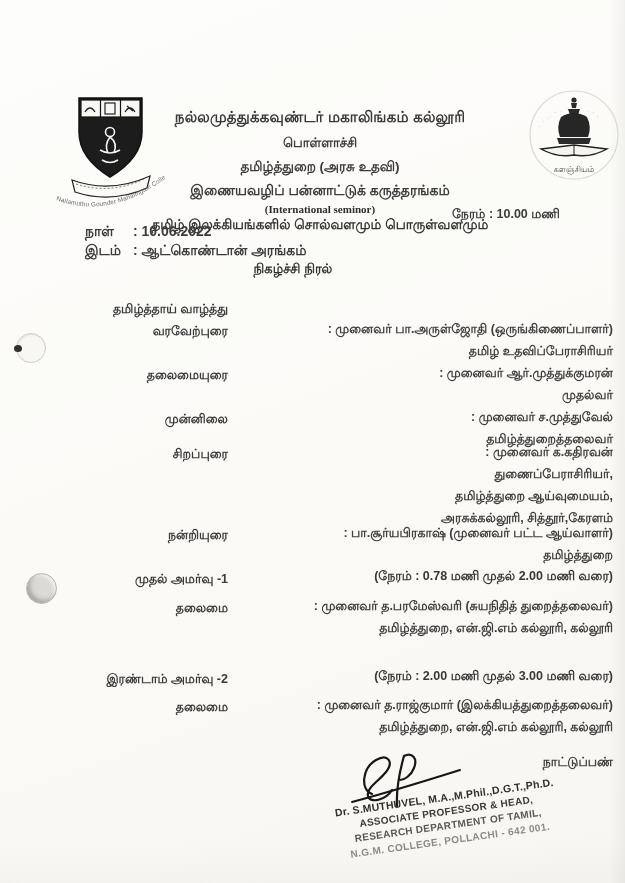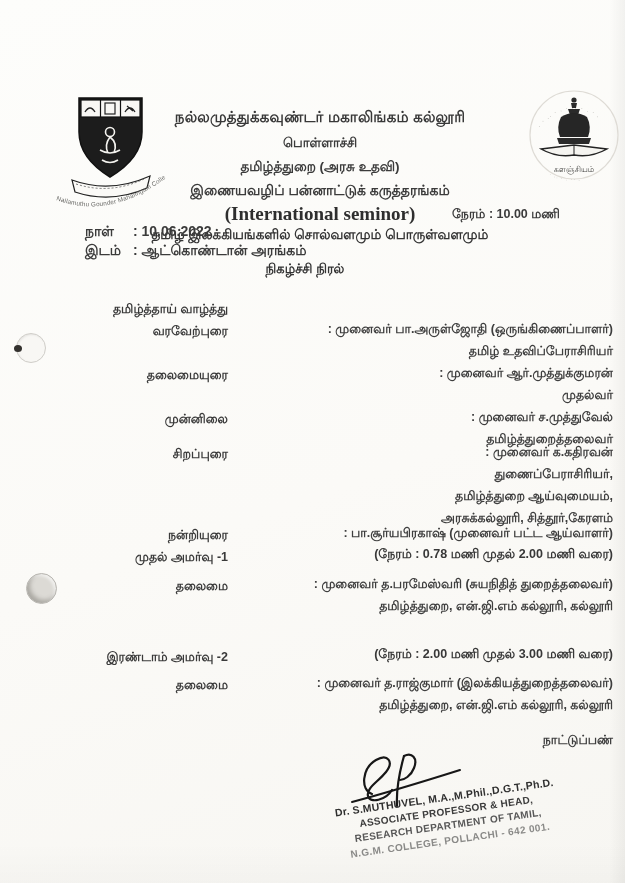--- a/index.html
+++ b/index.html
@@ -29,30 +29,30 @@
   
   .logo-left{position:absolute;left:52px;top:92px;width:118px;height:126px;}
   .logo-right{position:absolute;left:527px;top:83px;width:94px;height:112px;}
 
   
   .head-block{position:absolute;left:100px;top:108px;width:440px;text-align:center;}
   .h-college{font-size:15px;font-weight:700;letter-spacing:.2px;margin-bottom:7px;color:#383838;}
   .h-place{font-size:13px;font-weight:600;margin-bottom:7px;}
   .h-dept{font-size:13.5px;font-weight:600;margin-bottom:6px;}
   .h-mode{font-size:14px;font-weight:600;margin-bottom:3px;}
-  .h-mode-en{font-family:"Liberation Serif","DejaVu Serif",serif;font-size:19px;font-weight:700;color:#2e2e2e;margin-bottom:2px;}
+  .h-mode-en{font-family:"Liberation Serif","DejaVu Serif",serif;font-size:11px;font-weight:700;color:#2e2e2e;margin-bottom:2px;}
   .h-title{font-size:13.5px;font-weight:700;color:#353535;}
 
   .time-line{position:absolute;left:452px;top:207px;font-size:12.5px;font-weight:600;}
   .meta-block{position:absolute;left:85px;top:222px;font-size:14px;font-weight:700;line-height:19px;}
   .meta-row{display:flex;}
   .meta-row .mlabel{width:48px;}
 
   .agenda-heading{position:absolute;left:0;top:261px;width:586px;text-align:center;
-    font-size:13px;font-weight:700;color:#333;padding-left:12px;}
+    font-size:13px;font-weight:700;color:#333;}
 
   
   .program{position:absolute;left:85px;top:296px;right:12px;font-size:12.5px;}
   .row{display:flex;text-align:right;}
   .row .label{width:143px;flex:none;font-weight:700;color:#3a3a3a;padding-top:5px;line-height:17px;}
   .row .val{flex:1;font-weight:600;color:#3e3e3e;}
   .vline{line-height:22px;}
   .sub{line-height:22px;padding-left:17px;}
   .r3{margin-bottom:-9px;}
   .r4{margin-bottom:-7px;}
@@ -189,20 +189,21 @@
         <div class="sub">துணைப்பேராசிரியர்,</div>
         <div class="sub">தமிழ்த்துறை ஆய்வுமையம்,</div>
         <div class="sub">அரசுக்கல்லூரி, சித்தூர்,கேரளம்</div>
       </div>
     </div>
 
     <div class="row r5">
       <div class="label">நன்றியுரை</div>
       <div class="val">
         <div class="vline">: பா.சூர்யபிரகாஷ் (முனைவர் பட்ட ஆய்வாளர்)</div>
+        <div class="sub">தமிழ்த்துறை</div>
       </div>
     </div>
 
     <div class="row session s1">
       <div class="label">முதல் அமர்வு -1</div>
       <div class="val">
           <div class="session-time">(நேரம் : 0.78 மணி முதல் 2.00 மணி வரை)</div>
         </div>
     </div>
     <div class="row chair">

